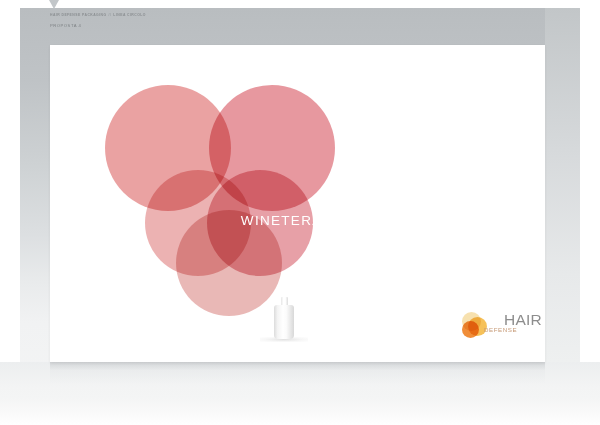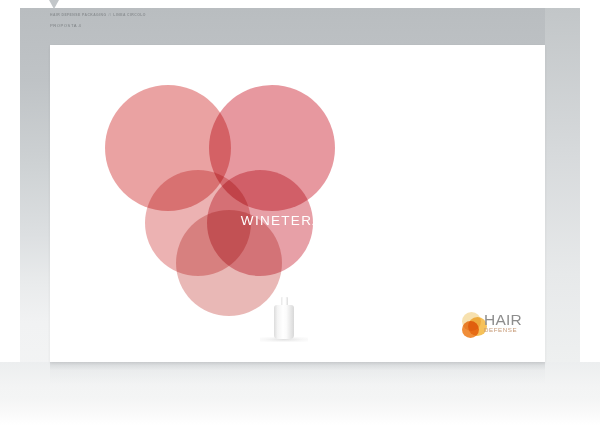--- a/index.html
+++ b/index.html
@@ -224,20 +224,21 @@
     left: 26px;
     top: 4px;
     width: 56px;
   }
   .logo-hair {
     font-size: 15.5px;
     letter-spacing: 0.2px;
     color: #8d8d8d;
     line-height: 15px;
     font-weight: normal;
+    margin-left: 20px;
   }
   .logo-defense {
     font-size: 6.2px;
     letter-spacing: 0.55px;
     color: #c79a77;
     line-height: 8px;
     margin-top: -1px;
   }
 </style>
 </head>

